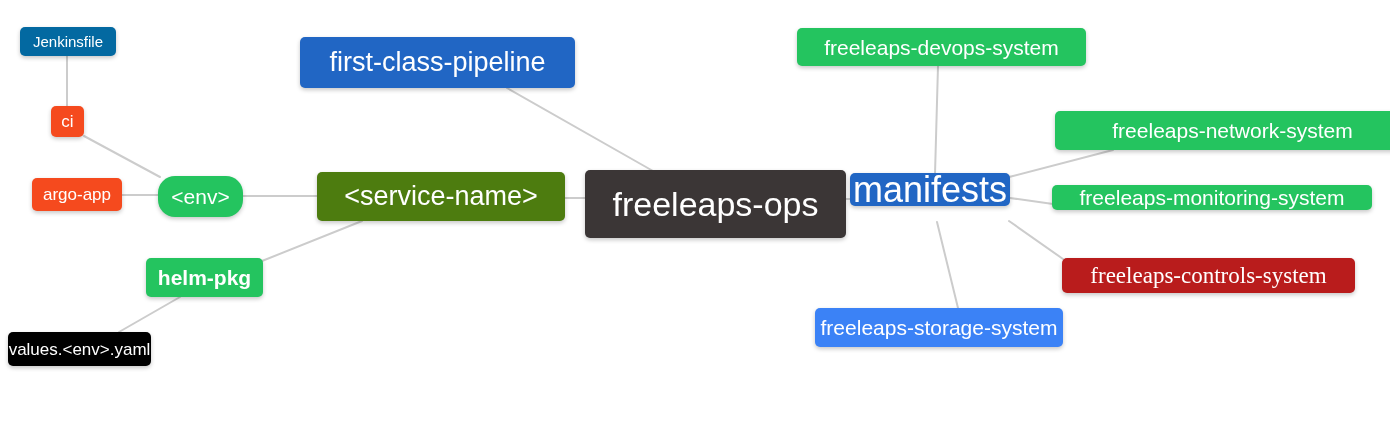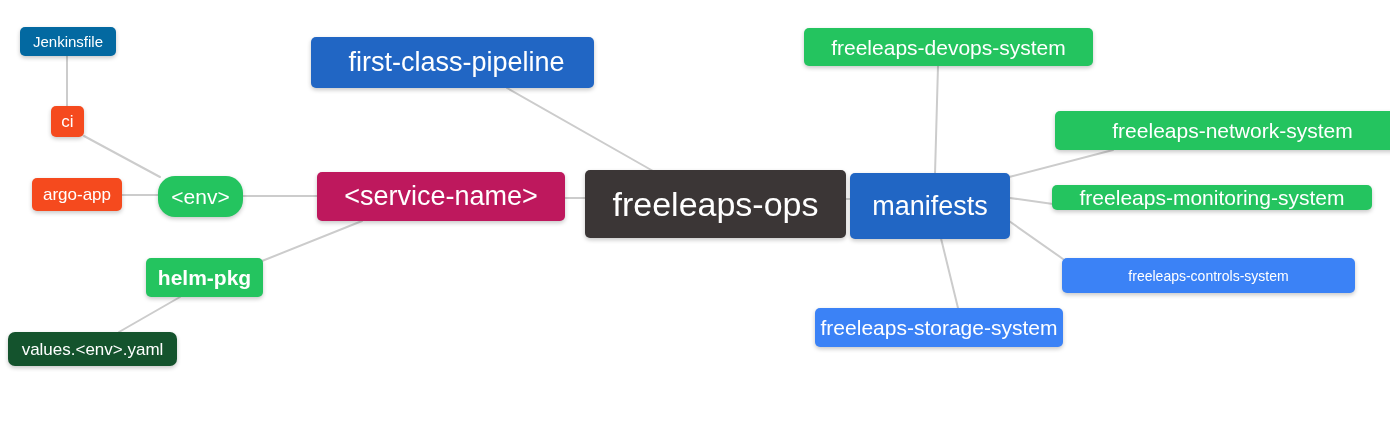--- a/index.html
+++ b/index.html
@@ -39,27 +39,27 @@
       <line x1="585" y1="198" x2="565" y2="198"></line>
       <line x1="843" y1="199" x2="853" y2="199"></line>
       <line x1="935" y1="174" x2="938" y2="66"></line>
       <line x1="1009" y1="177" x2="1113" y2="150"></line>
       <line x1="1010" y1="198" x2="1053" y2="204"></line>
       <line x1="1009" y1="221" x2="1063" y2="259"></line>
       <line x1="937" y1="222" x2="958" y2="308"></line>
     </svg>
 
   <div class="node" style="left: 585px; top: 170px; width: 261px; height: 68px; font-size: 34px; background: rgb(59, 54, 54); text-align: right;">freeleaps-ops</div>
-  <div class="node" style="left: 311px; top: 37px; width: 275px; height: 51px; font-size: 27px; background: rgb(33, 102, 196); padding-left: 8px;">first-class-pipeline</div>
-  <div class="node" style="left: 317px; top: 172px; width: 248px; height: 49px; font-size: 27px; background: #be185d;">&lt;service-name&gt;</div>
-  <div class="node" style="left: 850px; top: 173px; width: 160px; height: 66px; font-size: 27px; background: rgb(33, 102, 196);">manifests</div>
+  <div class="node" style="left: 300px; top: 37px; width: 275px; height: 51px; font-size: 27px; background: rgb(33, 102, 196);">first-class-pipeline</div>
+  <div class="node" style="left: 317px; top: 172px; width: 248px; height: 49px; font-size: 27px; background: #4d7c0f;">&lt;service-name&gt;</div>
+  <div class="node" style="left: 850px; top: 173px; width: 160px; height: 33px; font-size: 36px; background: rgb(33, 102, 196);">manifests</div>
   <div class="node" style="left: 158px; top: 176px; width: 85px; height: 41px; font-size: 21px; background: rgb(36, 196, 95); border-radius: 17px;">&lt;env&gt;</div>
   <div class="node" style="left: 146px; top: 258px; width: 117px; height: 39px; font-size: 21px; background: rgb(36, 196, 95); font-weight: bold;">helm-pkg</div>
   <div class="node" style="left: 51px; top: 106px; width: 33px; height: 31px; font-size: 17px; background: rgb(245, 74, 30);">ci</div>
   <div class="node" style="left: 32px; top: 178px; width: 90px; height: 33px; font-size: 17px; background: rgb(245, 74, 30);">argo-app</div>
-  <div class="node" style="left: 8px; top: 332px; width: 169px; height: 34px; font-size: 17px; background: #14532d; border-radius: 7px;">values.&lt;env&gt;.yaml</div>
+  <div class="node" style="left: 8px; top: 332px; width: 143px; height: 34px; font-size: 17px; background: #000000;">values.&lt;env&gt;.yaml</div>
   <div class="node" style="left: 20px; top: 27px; width: 96px; height: 29px; font-size: 15px; background: #0369a1; text-align: right;">Jenkinsfile</div>
-  <div class="node" style="left: 797px; top: 28px; width: 289px; height: 38px; font-size: 21px; background: rgb(36, 196, 95); margin-left: 7px;">freeleaps-devops-system</div>
+  <div class="node" style="left: 797px; top: 28px; width: 289px; height: 38px; font-size: 21px; background: rgb(36, 196, 95);">freeleaps-devops-system</div>
   <div class="node" style="left: 1055px; top: 111px; width: 355px; height: 39px; font-size: 21px; background: rgb(36, 196, 95);">freeleaps-network-system</div>
   <div class="node" style="left: 1052px; top: 185px; width: 320px; height: 25px; font-size: 21px; background: rgb(36, 196, 95);">freeleaps-monitoring-system</div>
-  <div class="node" style="left: 1062px; top: 258px; width: 293px; height: 35px; font-size: 14px; background: #3b82f6;">freeleaps-controls-system</div>
+  <div class="node" style="left: 1062px; top: 258px; width: 293px; height: 35px; font-size: 23px; background: #b91c1c; font-family: Liberation Serif, serif;">freeleaps-controls-system</div>
   <div class="node" style="left: 815px; top: 308px; width: 248px; height: 39px; font-size: 21px; background: #3b82f6;">freeleaps-storage-system</div>
 </div>
 
 </body></html>

